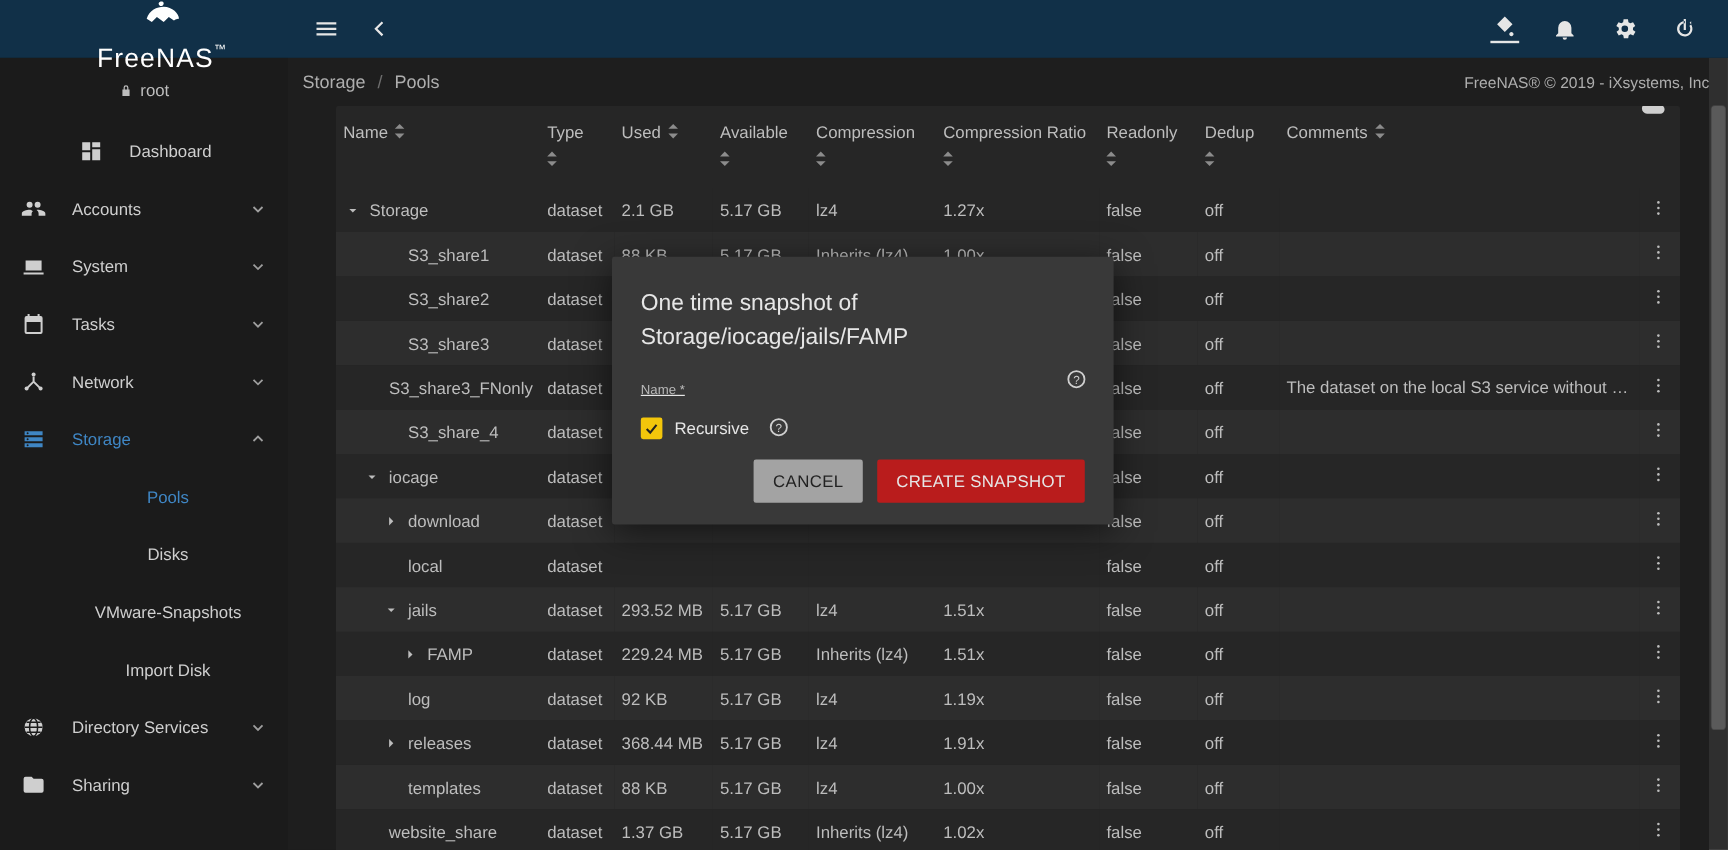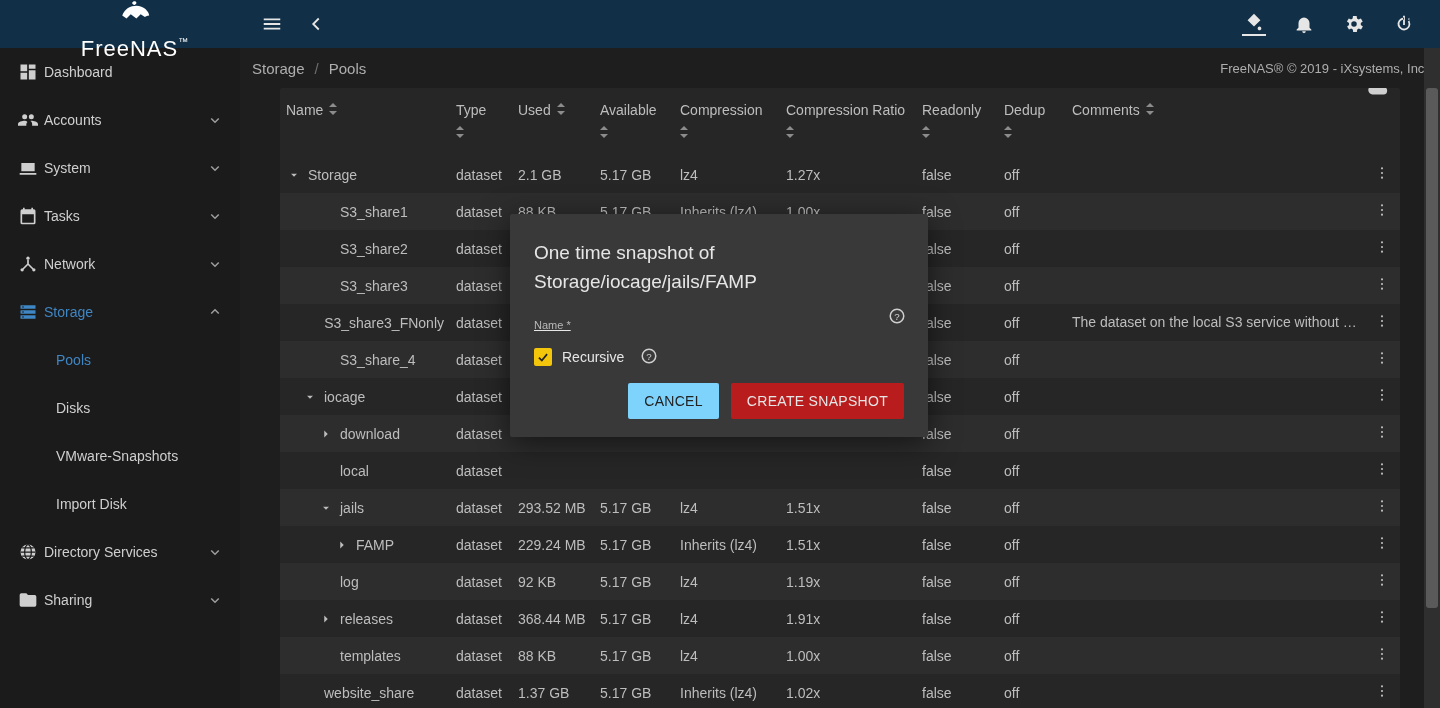--- a/index.html
+++ b/index.html
@@ -84,22 +84,23 @@
     font-size: 14px;
   }
   .lock-mini { width:12px; height:12px; }
   .nav-item, .nav-subitem {
     display: flex;
     align-items: center;
     height: 48px;
     padding: 0 16px;
     color: #cfcfcf;
     cursor: pointer;
-    gap: 4px;
+    gap: 20px;
     font-size: 14px;
+    justify-content: center;
   }
   .nav-item .nav-icon {
     width: 24px; height: 24px;
     display: inline-flex; align-items:center; justify-content:center;
     color: #cfcfcf;
   }
   .nav-item .nav-icon svg { width:20px; height:20px; fill: currentColor; }
   .nav-item .chev {
     margin-left: auto;
     width: 18px; height: 18px;
@@ -305,21 +306,21 @@
     height: 36px;
     padding: 0 16px;
     font-size: 14px;
     font-weight: 500;
     letter-spacing: 0.3px;
     border: none;
     cursor: pointer;
     text-transform: uppercase;
     border-radius:2px;
   }
-  .btn-cancel { background:#7dd3fc; color:#222; }
+  .btn-cancel { background:#a3a3a3; color:#222; }
   .btn-primary{ background:#b91c1c; color:#e6e6e6; }
 
   
   .fake-scrollbar {
     position: fixed;
     top: 48px; right: 0; bottom: 0;
     width: 16px;
     background: #2f2f2f;
     z-index: 80;
   }
@@ -381,20 +382,28 @@
     <span class="icon">
       <svg viewBox="0 0 24 24">
           <path d="M13 3h-2v10h2zm4.8 2.2l-1.4 1.4A7 7 0 1112 5v2a5 5 0 104.2 2.3l1.6-1.1z"></path>
         </svg>
     </span>
   </div>
 </div>
 
 <div class="sidebar">
   <div class="sidebar-scroll">
+    <div class="user-row">
+      <span class="lock-mini">
+        <svg viewBox="0 0 24 24" width="12" height="12">
+            <path fill="#bdbdbd" d="M12 2a4 4 0 00-4 4v3H6v11h12V9h-2V6a4 4 0 00-4-4zm-2 4a2 2 0 114 0v3h-4z"></path>
+          </svg>
+      </span>
+      <span>root</span>
+    </div>
 
     <div id="nav">
         <div class="nav-item">
           <span class="nav-icon">
             <svg viewBox="0 0 24 24">
               <path d="M3 3h8v8H3zm10 0h8v5h-8zm0 7h8v11h-8zM3 13h8v8H3z"></path>
             </svg>
           </span>
           <span>Dashboard</span>
         </div>

